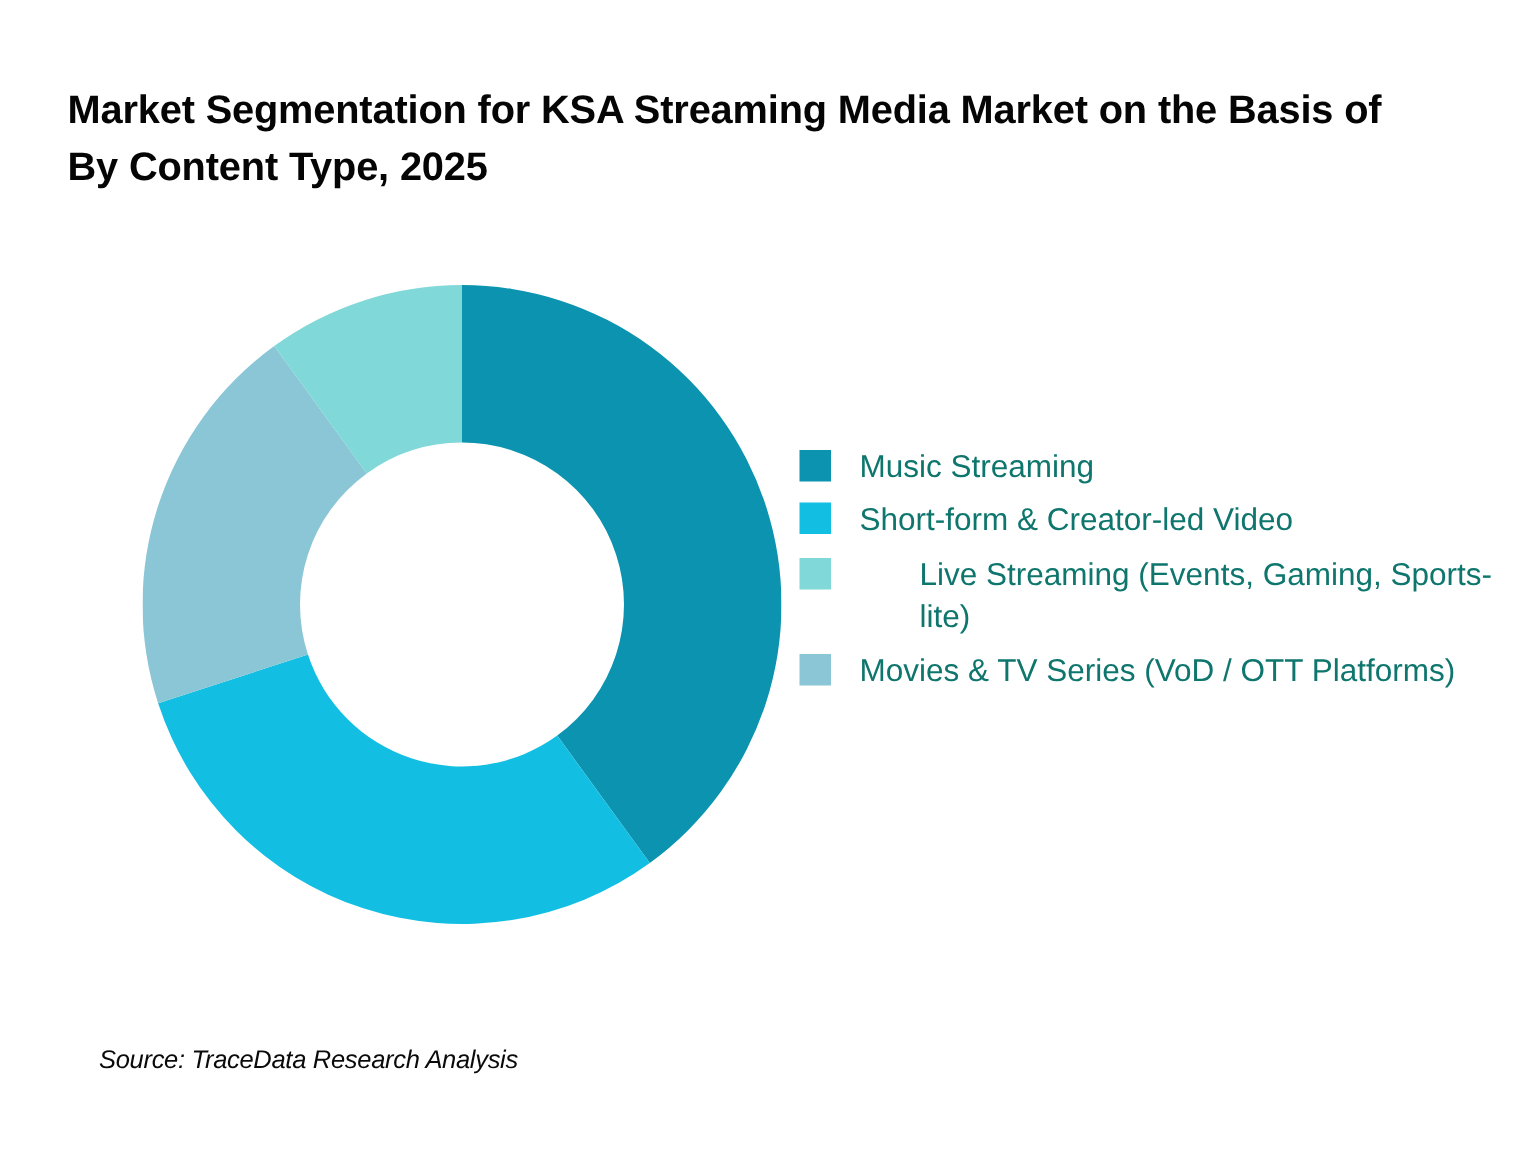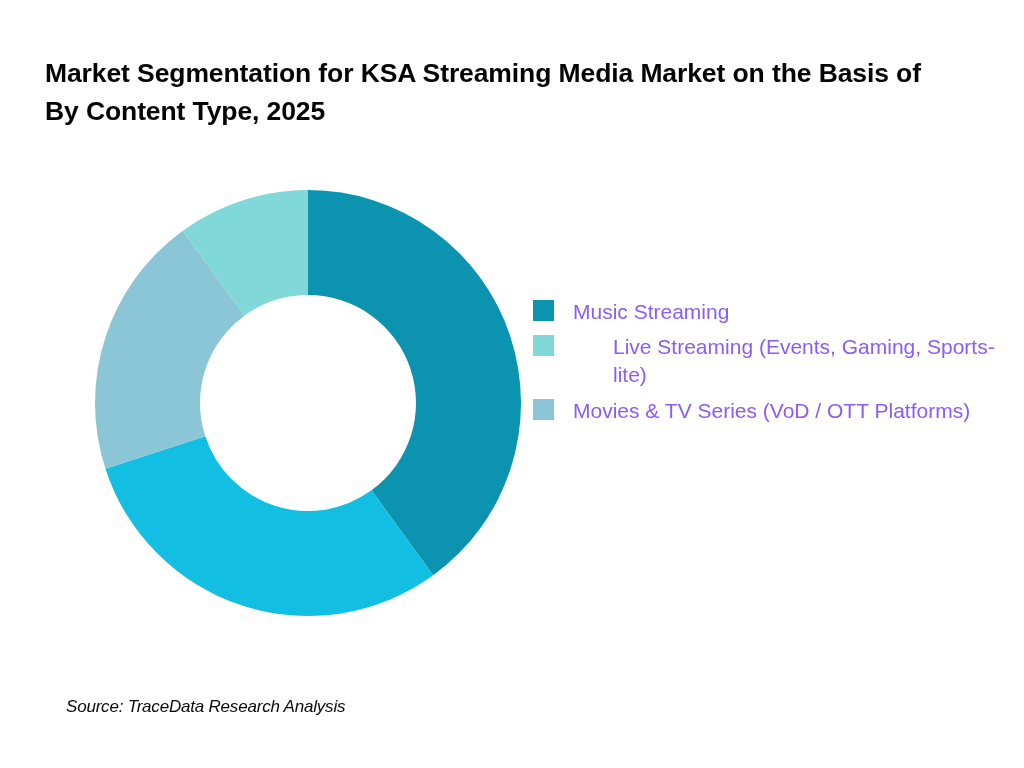--- a/index.html
+++ b/index.html
@@ -64,21 +64,21 @@
   .legend-swatch {
     flex: 0 0 auto;
     width: 21px;
     height: 21px;
     margin-top: 2px;
     margin-right: 19px;
   }
   .legend-label {
     font-size: 21px;
     line-height: 1.33;
-    color: #8b5cf6;
+    color: #0f766e;
     max-width: 400px;
   }
   .legend-row.r1 { margin-bottom: 7px; }
   .legend-row.r2 { margin-bottom: 9px; }
   .legend-row.r3 { margin-bottom: 8px; gap: 40px; }
 
   
   .source-note {
     position: absolute;
     left: 66px;
@@ -107,20 +107,24 @@
     </svg>
   </div>
 
   <div class="legend">
 
     <div class="legend-row r1">
       <span class="legend-swatch" style="background: rgb(11, 147, 176);"></span>
       <span class="legend-label">Music Streaming</span>
     </div>
 
+    <div class="legend-row r2">
+      <span class="legend-swatch" style="background: rgb(18, 191, 227);"></span>
+      <span class="legend-label">Short-form &amp; Creator-led Video</span>
+    </div>
 
     <div class="legend-row r3">
       <span class="legend-swatch" style="background: rgb(128, 216, 216);"></span>
       <span class="legend-label">Live Streaming (Events, Gaming, Sports-lite)</span>
     </div>
 
     <div class="legend-row r4">
       <span class="legend-swatch" style="background: rgb(138, 198, 214);"></span>
       <span class="legend-label">Movies &amp; TV Series (VoD / OTT Platforms)</span>
     </div>

